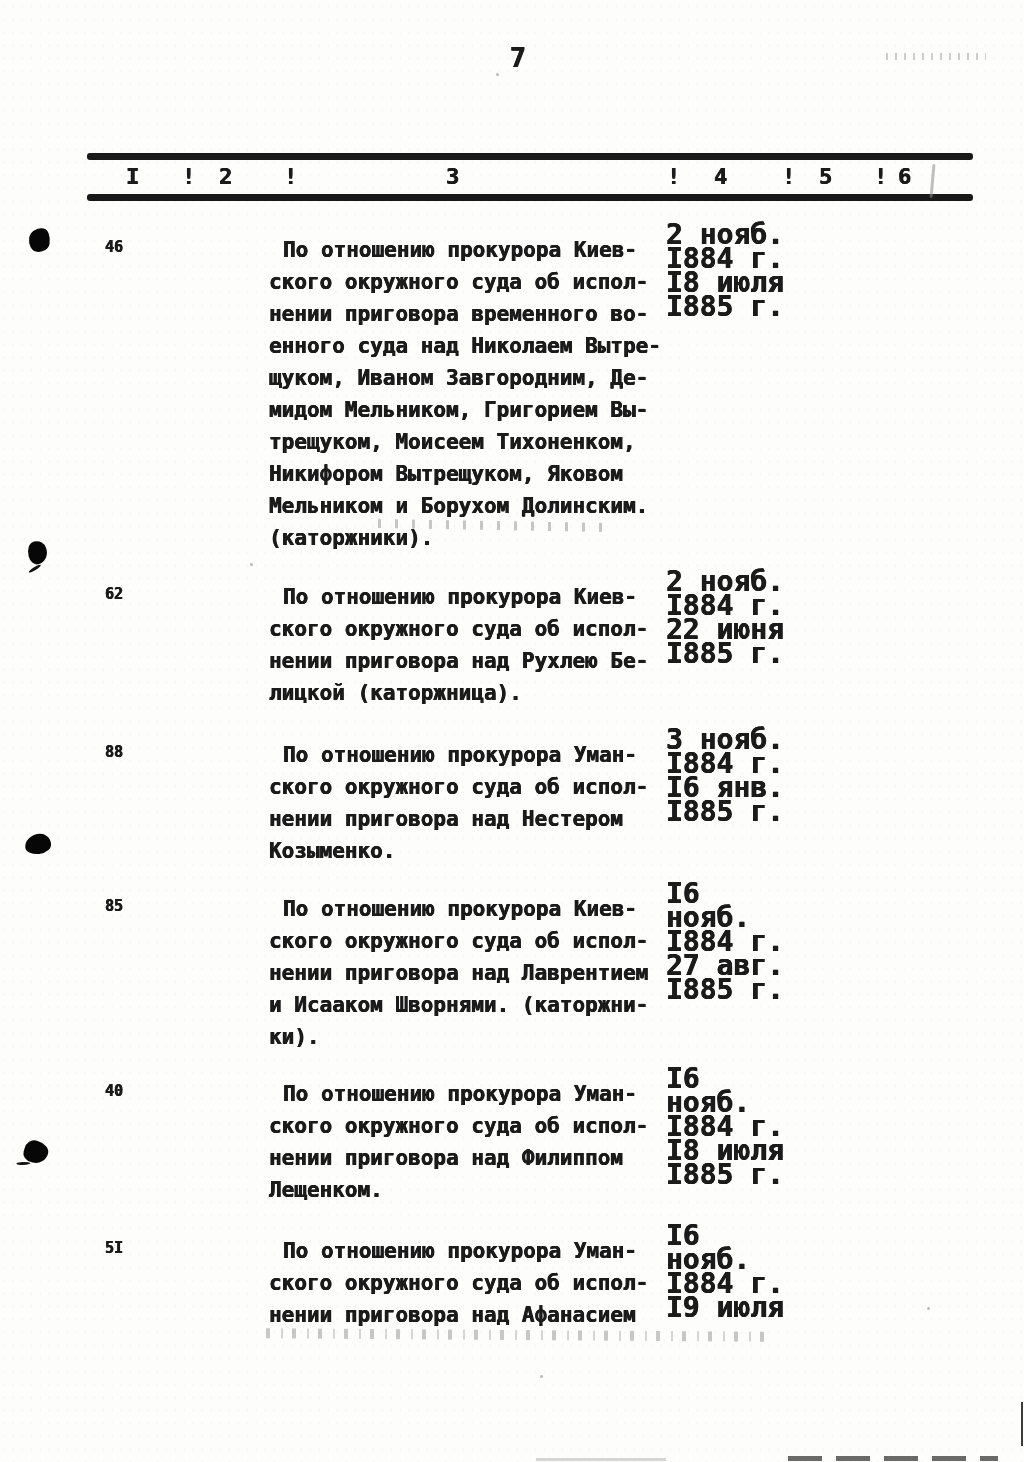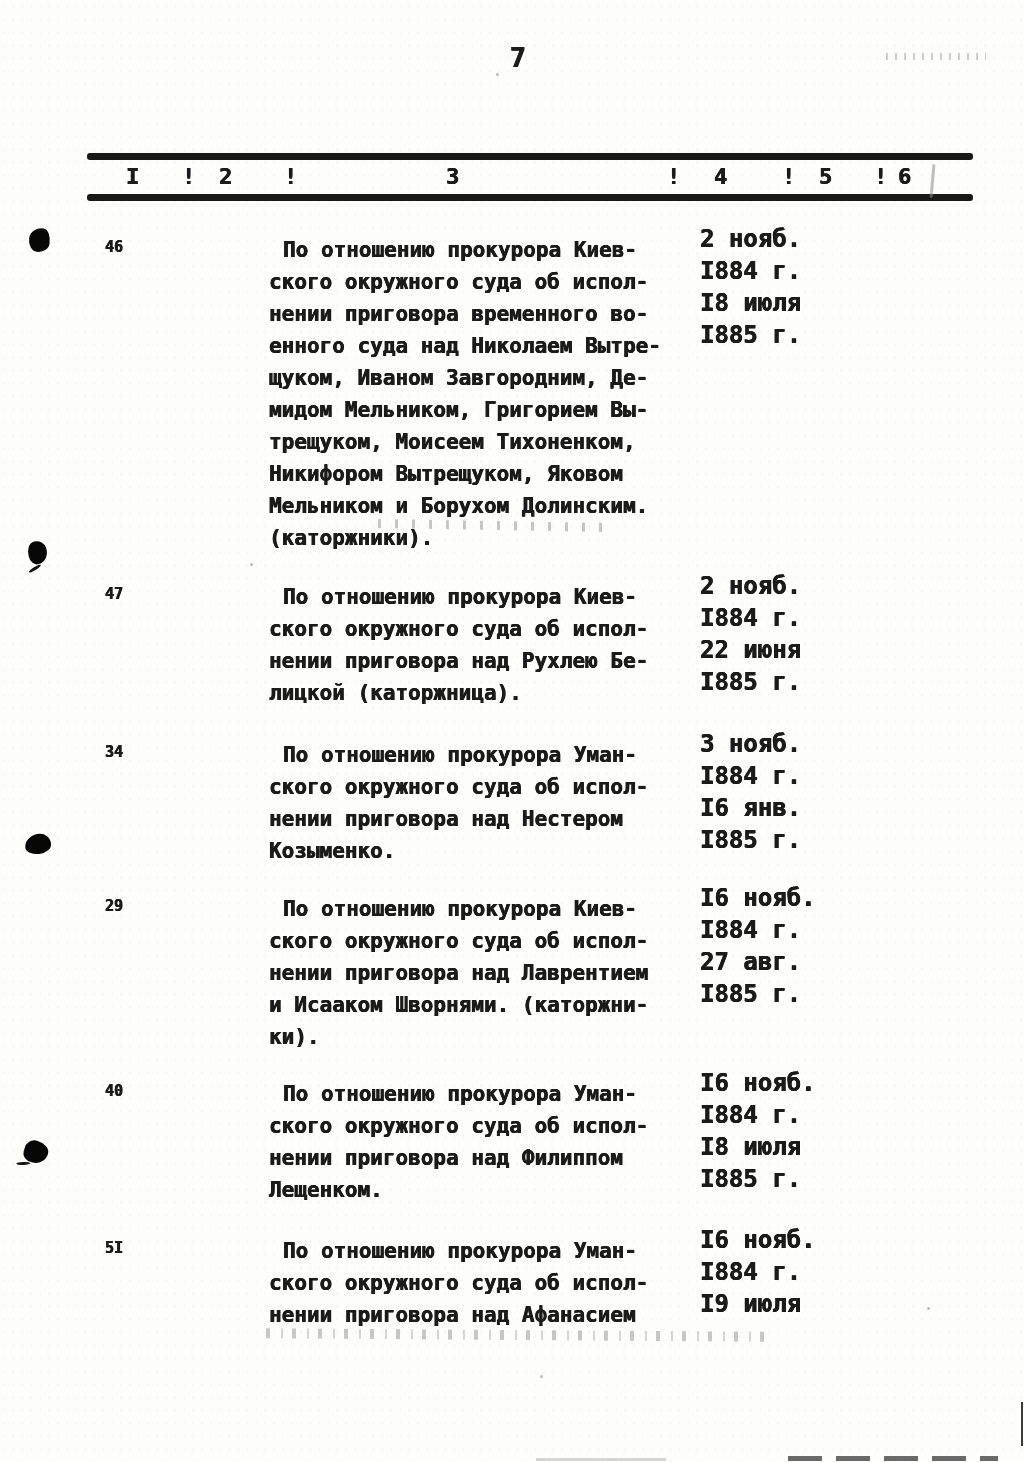--- a/index.html
+++ b/index.html
@@ -77,25 +77,25 @@
     left: 269px;
     top: 11px;
     width: 412px;
     font-size: 21px;
     line-height: 32px;
     white-space: pre-line;
     text-indent: 14px;
   }
   .entry .dates {
     position: absolute;
-    left: 700px;
+    left: 666px;
     top: 0;
     width: 132px;
-    font-size: 24px;
-    line-height: 32px;
+    font-size: 28px;
+    line-height: 24px;
     white-space: pre-line;
   }
   
   .blot {
     position: absolute;
     background: #070707;
   }
   .blot1 { left: 29px; top: 228px; width: 21px; height: 24px; border-radius: 62% 38% 55% 45% / 48% 60% 40% 52%; transform: rotate(8deg); }
   .blot2 { left: 28px; top: 541px; width: 19px; height: 23px; border-radius: 45% 55% 62% 38% / 58% 42% 55% 45%; transform: rotate(-14deg); }
   .blot3 { left: 25px; top: 834px; width: 26px; height: 20px; border-radius: 58% 42% 48% 52% / 62% 55% 45% 38%; transform: rotate(-6deg); }
@@ -189,45 +189,45 @@
 Никифором Вытрещуком, Яковом
 Мельником и Борухом Долинским.
 (каторжники).</div>
     <div class="dates typed">2 нояб.
 I884 г.
 I8 июля
 I885 г.</div>
   </div>
 
   <div class="entry e1">
-    <div class="num typed">47</div>
+    <div class="num typed">62</div>
     <div class="desc typed">По отношению прокурора Киев-
 ского окружного суда об испол-
 нении приговора над Рухлею Бе-
 лицкой (каторжница).</div>
     <div class="dates typed">2 нояб.
 I884 г.
 22 июня
 I885 г.</div>
   </div>
 
   <div class="entry e2">
-    <div class="num typed">34</div>
+    <div class="num typed">88</div>
     <div class="desc typed">По отношению прокурора Уман-
 ского окружного суда об испол-
 нении приговора над Нестером
 Козыменко.</div>
     <div class="dates typed">3 нояб.
 I884 г.
 I6 янв.
 I885 г.</div>
   </div>
 
   <div class="entry e3">
-    <div class="num typed">29</div>
+    <div class="num typed">85</div>
     <div class="desc typed">По отношению прокурора Киев-
 ского окружного суда об испол-
 нении приговора над Лаврентием
 и Исааком Шворнями. (каторжни-
 ки).</div>
     <div class="dates typed">I6 нояб.
 I884 г.
 27 авг.
 I885 г.</div>
   </div>

